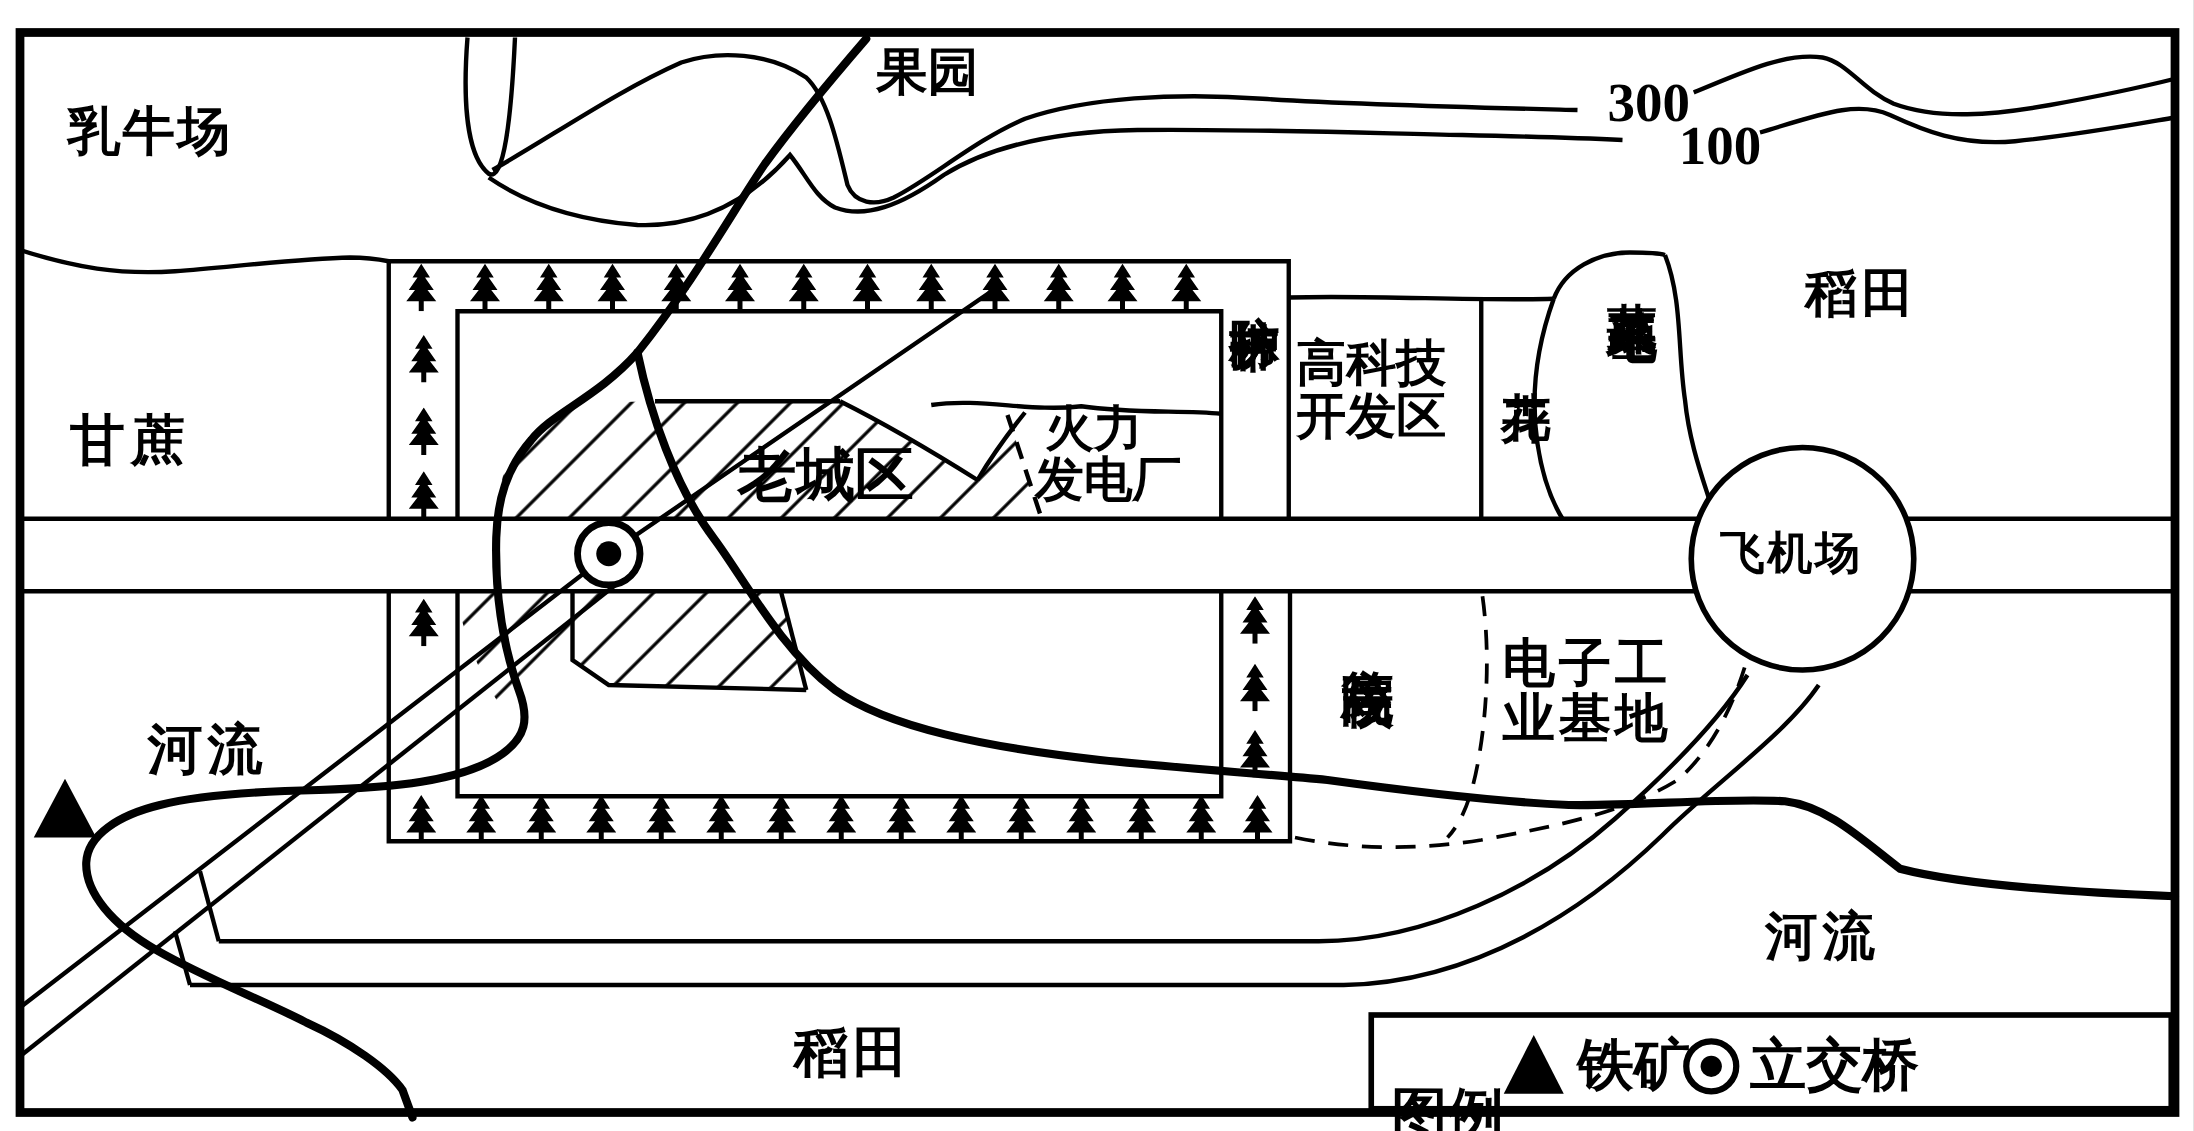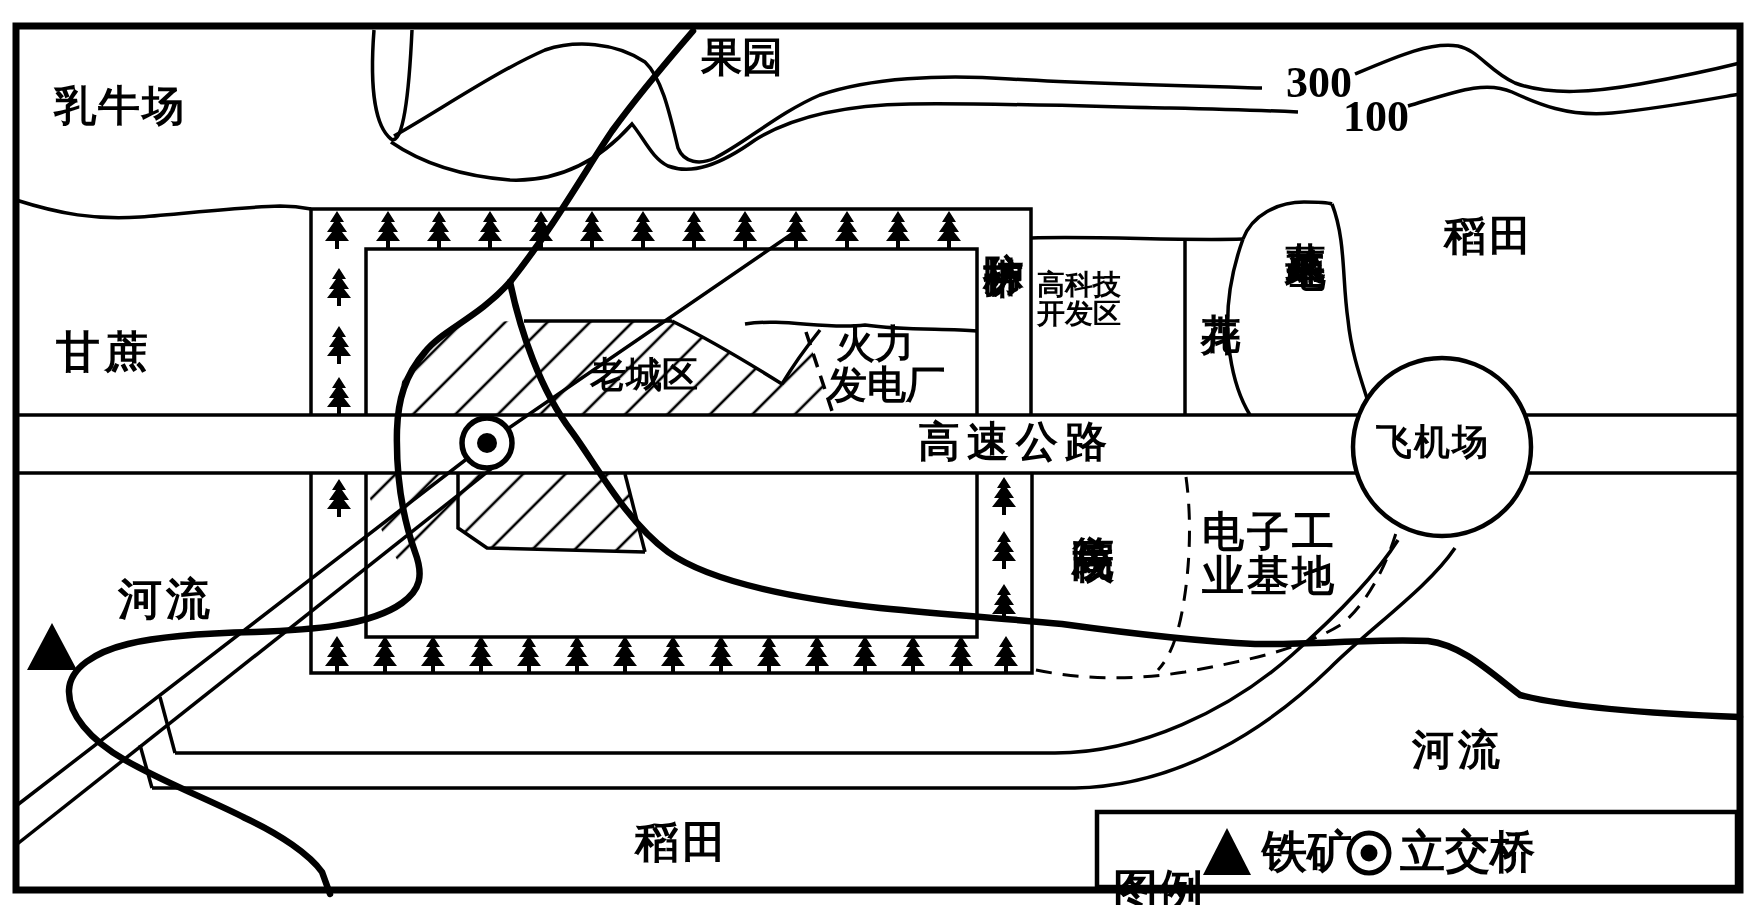--- a/index.html
+++ b/index.html
@@ -167,27 +167,26 @@
     <circle cx="1369" cy="853" r="8.5" fill="#000"></circle>
   </g>
 </svg>
 
 <div class="lbl" style="left:54px;top:84px;font-size:42px;letter-spacing:2px;">乳牛场</div>
 <div class="lbl" style="left:681px;top:36px;font-size:41px;margin-left:20px;">果园</div>
 <div class="lbl num" style="left:1286px;top:60px;font-size:44px;">300</div>
 <div class="lbl num" style="left:1343px;top:94px;font-size:44px;">100</div>
 <div class="lbl" style="left:1444px;top:214px;font-size:42px;letter-spacing:3px;">稻田</div>
 <div class="lbl" style="left:56px;top:330px;font-size:44px;letter-spacing:4px;font-family:Liberation Serif, serif;">甘蔗</div>
-<div class="lbl" style="left:590px;top:357px;font-size:36px;">老城区</div>
+<div class="lbl" style="left:590px;top:357px;font-size:47px;">老城区</div>
 <div class="lbl" style="left:836px;top:324px;font-size:39px;"><span>火力</span><br><span style="margin-left:-8px;">发电厂</span></div>
 <div class="lbl v" style="left:982px;top:220px;font-size:40px;letter-spacing:2px;">防护林带</div>
-<div class="lbl" style="left:1037px;top:270px;font-size:28px;"><span>高科技</span><br><span>开发区</span></div>
+<div class="lbl" style="left:1037px;top:270px;font-size:40px;"><span>高科技</span><br><span>开发区</span></div>
 <div class="lbl v" style="left:1199px;top:281px;font-size:40px;letter-spacing:2px;">花卉</div>
 <div class="lbl v" style="left:1284px;top:210px;font-size:40px;letter-spacing:3px;">蔬菜基地</div>
-<div class="lbl" style="left:918px;top:420px;font-size:42px;letter-spacing:7px;">高速公路</div>
 <div class="lbl" style="left:1376px;top:424px;font-size:36px;letter-spacing:2px;">飞机场</div>
 <div class="lbl" style="left:118px;top:577px;font-size:44px;letter-spacing:4px;">河流</div>
 <div class="lbl v" style="left:1071px;top:500px;font-size:42px;letter-spacing:2px;">高等院校</div>
 <div class="lbl" style="left:1202px;top:510px;font-size:42px;letter-spacing:3px;"><span>电子工</span><br><span>业基地</span></div>
 <div class="lbl" style="left:1412px;top:728px;font-size:42px;letter-spacing:4px;">河流</div>
 <div class="lbl" style="left:635px;top:820px;font-size:44px;letter-spacing:3px;">稻田</div>
 
 <div class="lbl" style="left:1113px;top:868px;font-size:45px;">图例</div>
 <div class="lbl" style="left:1262px;top:829px;font-size:45px;">铁矿</div>
 <div class="lbl" style="left:1400px;top:829px;font-size:45px;text-align:center;">立交桥</div>

